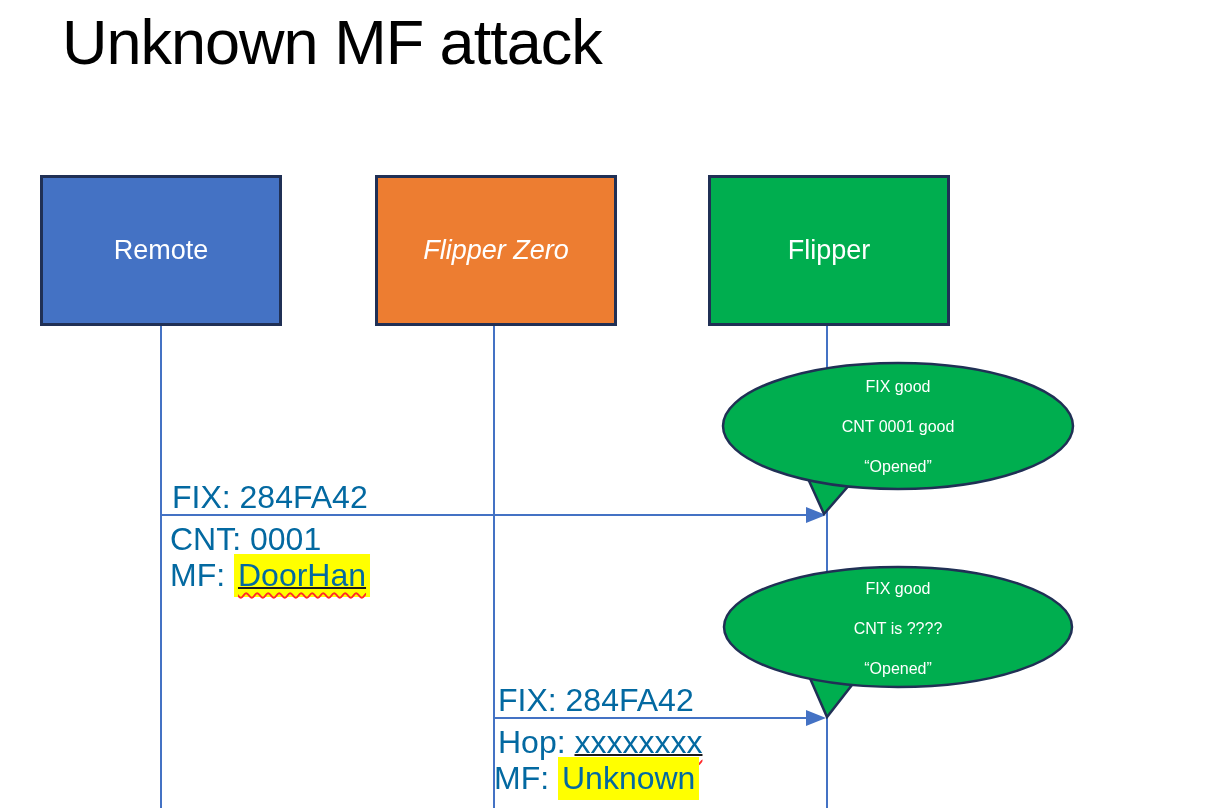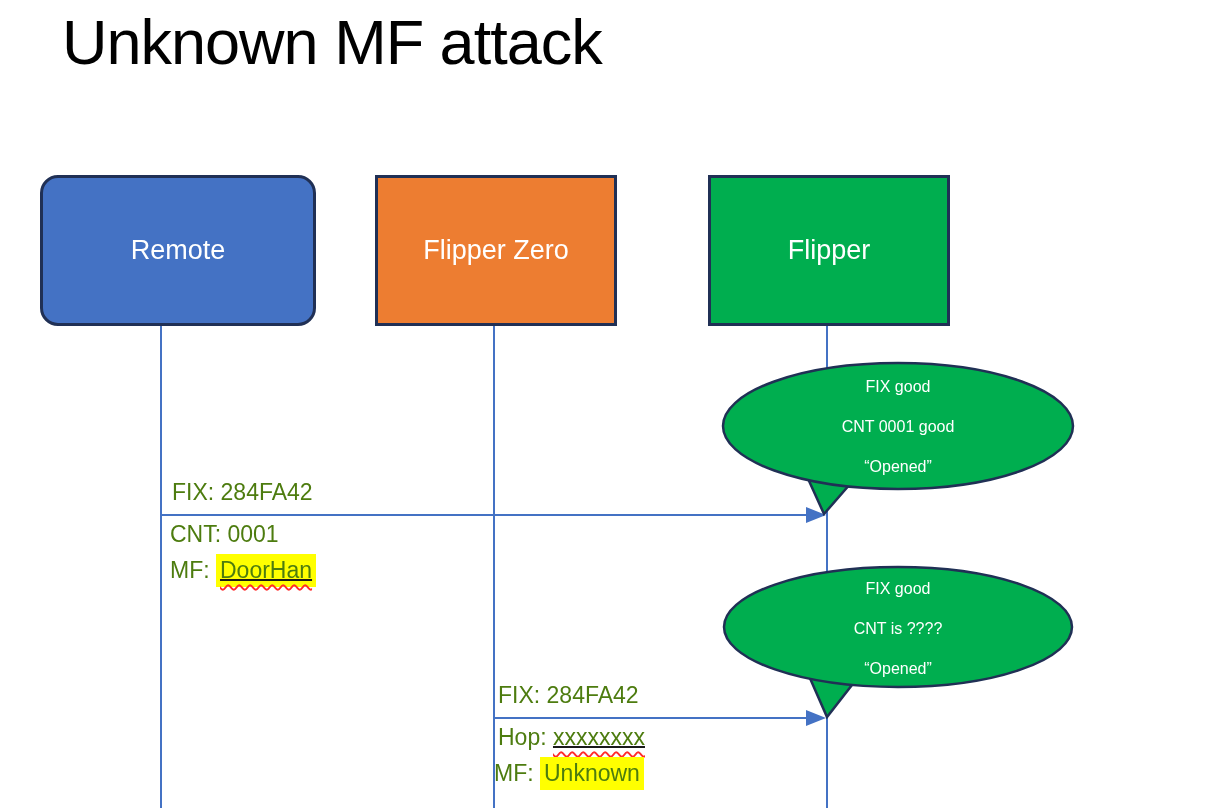--- a/index.html
+++ b/index.html
@@ -5,39 +5,39 @@
   html,body{margin:0;padding:0;background:#fff;}
   .slide{position:relative;width:1216px;height:811px;background:#ffffff;overflow:hidden;
          font-family:"Liberation Sans",sans-serif;}
 
   .title{position:absolute;left:58px;top:2px;margin:4px;font-size:63px;font-weight:300;
          letter-spacing:-1px;color:#000;}
 
   .actor{position:absolute;top:175px;height:151px;display:flex;align-items:center;
          justify-content:center;border:3px solid #203055;box-sizing:border-box;
          color:#fff;font-size:27px;}
-  .actor-remote{left:40px;width:276px;border-radius:18px;}
+  .actor-remote{left:40px;width:242px;}
   .actor-flipper{left:375px;width:242px;}
   .actor-receiver{left:708px;width:242px;}
 
   .lifeline{position:absolute;top:326px;height:482px;width:2px;}
   .lifeline-remote{left:160px;}
   .lifeline-flipper{left:493px;}
   .lifeline-receiver{left:826px;}
 
   .msg-line{position:absolute;height:2px;}
   .msg-line-1{left:161px;top:514px;width:646px;}
   .msg-line-2{left:494px;top:717px;width:313px;}
 
   .arrowhead{position:absolute;width:0;height:0;border-top:8px solid transparent;
              border-bottom:8px solid transparent;border-left:20px solid #4472c4;}
   .arrowhead-1{left:806px;top:507px;}
   .arrowhead-2{left:806px;top:710px;}
 
-  .msg-label{position:absolute;font-size:23px;color:#4d7c0f;white-space:nowrap;}
+  .msg-label{position:absolute;font-size:32px;color:#0369a1;white-space:nowrap;}
   .lbl-1a{left:172px;top:479px;}
   .lbl-1b{left:170px;top:521px;}
   .lbl-1c{left:170px;top:557px;}
   .lbl-2a{left:498px;top:682px;}
   .lbl-2b{left:498px;top:724px;}
   .lbl-2c{left:494px;top:760px;}
 
   .hl{background:#ffff00;padding:3px 4px 4px;}
   .u-solid{text-decoration-line:underline;text-decoration-style:solid;
            text-decoration-color:#1a1a1a;text-decoration-thickness:2px;}
@@ -58,21 +58,21 @@
 </head>
 <body>
 
 <div class="slide">
 
   <h1 class="title">Unknown MF attack</h1>
 
   <div class="actor actor-remote" style="background: rgb(68, 114, 196);">
     <span>Remote</span>
   </div>
-  <div class="actor actor-flipper" style="background: rgb(237, 125, 49);">
+  <div class="actor actor-flipper" style="background: rgb(237, 125, 49); font-style: italic;">
     <span>Flipper Zero</span>
   </div>
   <div class="actor actor-receiver" style="background: rgb(0, 174, 79);">
     <span>Flipper</span>
   </div>
 
   <div class="lifeline lifeline-remote" style="background: rgb(68, 114, 196);"></div>
   <div class="lifeline lifeline-flipper" style="background: rgb(68, 114, 196);"></div>
   <div class="lifeline lifeline-receiver" style="background: rgb(68, 114, 196);"></div>
 

